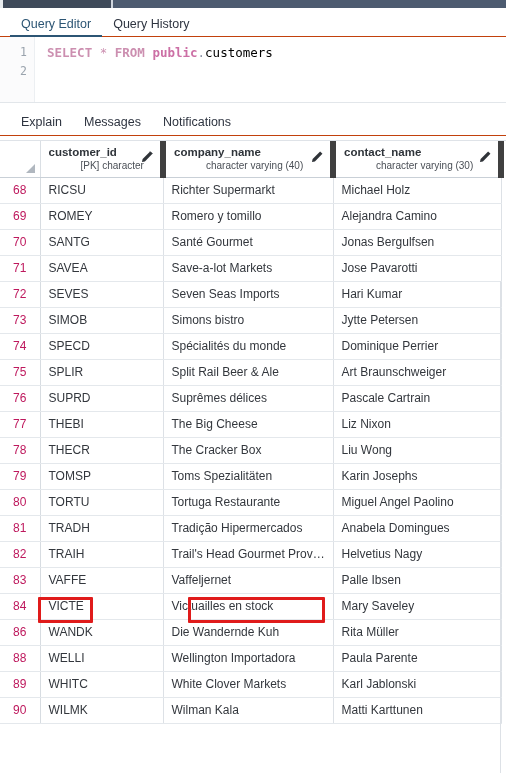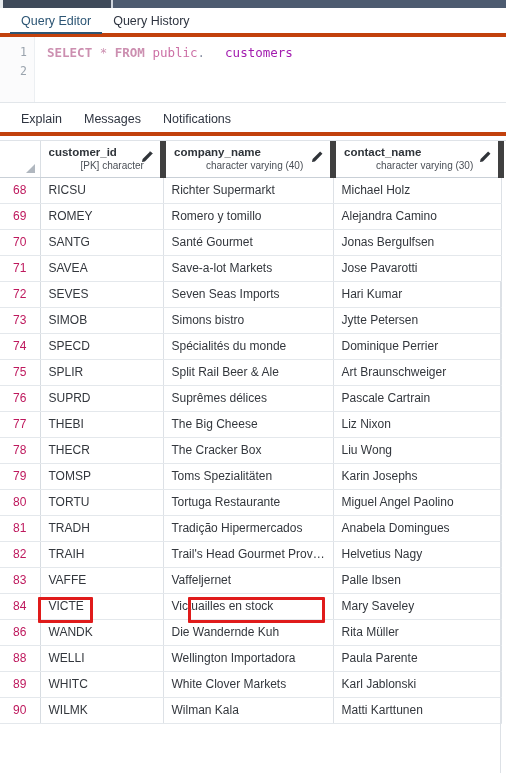--- a/index.html
+++ b/index.html
@@ -23,21 +23,21 @@
   }
   .topstrip .seg-a { width: 3px; background: #e9ecef; }
   .topstrip .seg-b { width: 108px; background: #3f4a5a; }
   .topstrip .seg-c { width: 2px; background: #cfd6de; }
   .topstrip .seg-d { flex: 1; background: #4d5b70; }
 
   
   .tabbar {
     height: 29px;
     background: #fff;
-    border-bottom: 4px solid #c2410c;
+    border-bottom: 1px solid #c2410c;
     display: flex;
     align-items: flex-end;
     padding-left: 10px;
   }
   .tab {
     position: relative;
     padding: 0 11px 6px 11px;
     font-size: 12.5px;
     color: #2e3440;
     line-height: 1;
@@ -80,23 +80,23 @@
     flex: 1;
     padding-top: 6px;
     padding-left: 12px;
     font-family: "DejaVu Sans Mono", monospace;
     font-size: 12.5px;
     line-height: 19px;
     white-space: pre;
   }
   .kw   { color: #cc8fb0; font-weight: bold; }
   .op   { color: #cc8fb0; }
-  .sch  { color: #cc6fa5; font-weight: normal; }
+  .sch  { color: #cc6fa5; font-weight: bold; }
   .pun  { color: #8c93a6; }
-  .ident{ color: #a21caf; margin-left: 20px; }
+  .ident{ color: #000000; }
 
   
   .grid {
     position: absolute;
     top: 140px; left: 0; right: 0; bottom: 0;
     overflow: hidden;
     background: #fff;
     border-top: 1px solid #dfe3e8;
   }
   table.rg {

